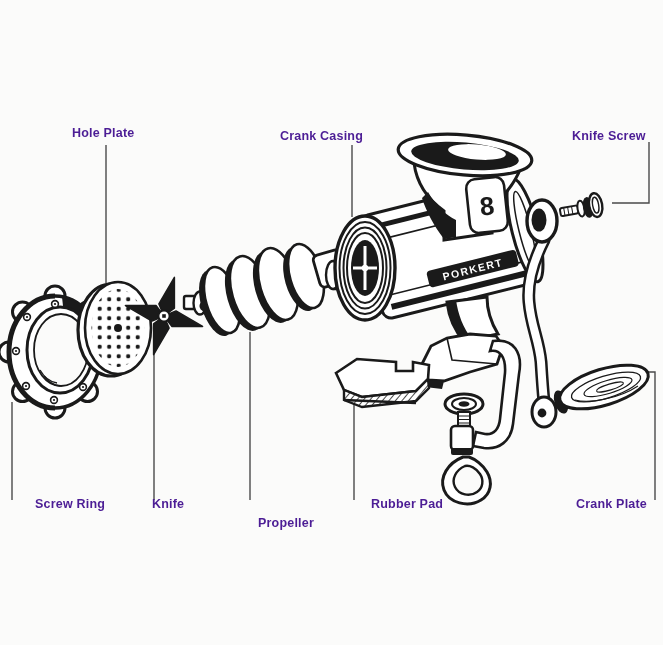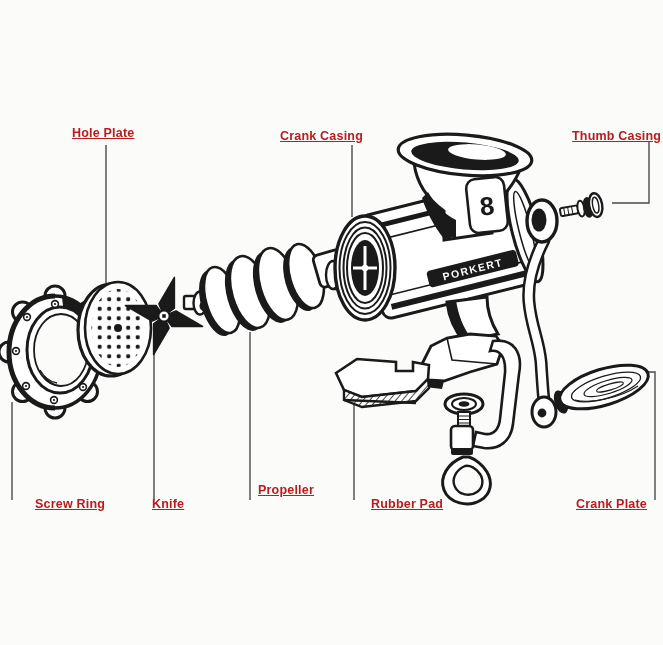--- a/index.html
+++ b/index.html
@@ -8,25 +8,24 @@
     width:663px;height:645px;
     background:#fbfbfa;
     overflow:hidden;
     font-family:"Liberation Sans", sans-serif;
   }
   .stage svg{position:absolute;left:0;top:0;}
   .part-label{
     position:absolute;
     font-size:12.5px;
     font-weight:700;
-    color:#b91c1c;
+    color:#4c1d95;
     letter-spacing:.2px;
     white-space:nowrap;
     user-select:none;
-    text-decoration:underline;
   }
 </style>
 </head>
 <body>
 
 <div class="stage">
 
 <svg width="663" height="645" viewBox="0 0 663 645">
   <defs>
     <pattern id="dots" width="9.5" height="9.5" patternUnits="userSpaceOnUse">
@@ -243,20 +242,20 @@
       <path d="M575,400 C590,404 620,398 638,386" fill="none" stroke-width="1.1"></path>
     </g>
 
     <ellipse cx="544" cy="412" rx="12" ry="15" fill="#ffffff" stroke-width="3"></ellipse>
     <circle cx="542" cy="413" r="4.4" fill="#1a1a1a" stroke="none"></circle>
   </g>
 </svg>
 
 <span class="part-label" style="left:72px;top:126px">Hole Plate</span>
 <span class="part-label" style="left:280px;top:129px">Crank Casing</span>
-<span class="part-label" style="left:572px;top:129px">Thumb Casing</span>
+<span class="part-label" style="left:572px;top:129px">Knife Screw</span>
 <span class="part-label" style="left:35px;top:497px">Screw Ring</span>
 <span class="part-label" style="left:152px;top:497px">Knife</span>
-<span class="part-label" style="left:258px;top:483px">Propeller</span>
+<span class="part-label" style="left:258px;top:516px">Propeller</span>
 <span class="part-label" style="left:371px;top:497px">Rubber Pad</span>
 <span class="part-label" style="left:576px;top:497px">Crank Plate</span>
 
 </div>
 
 </body></html>

